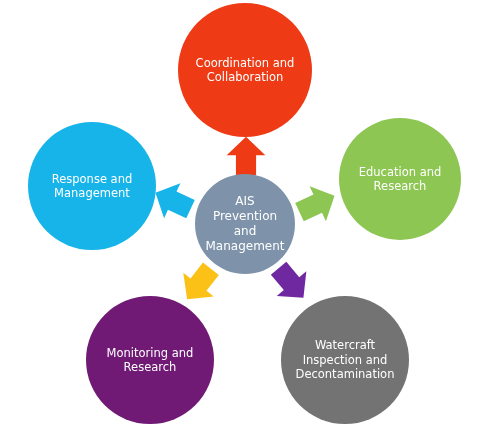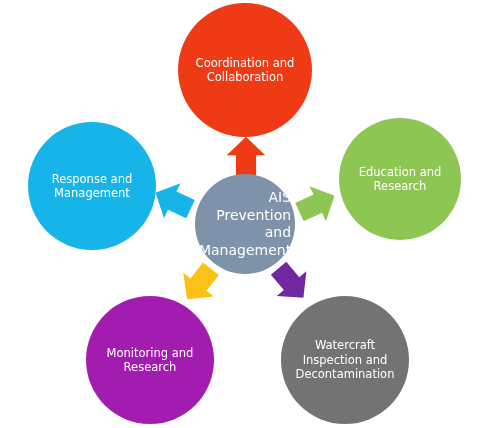--- a/index.html
+++ b/index.html
@@ -29,22 +29,21 @@
     line-height: 1.25;
     -webkit-font-smoothing: antialiased;
   }
   .node .node-label {
     display: block;
     padding: 0 8px;
     white-space: pre-line;
     font-weight: 400;
   }
   .node-hub {
-    font-size: 14px;
-    text-align: right;
+    font-size: 12px;
   }
   .node-spoke {
     font-size: 11.5px;
   }
   .arrow {
     position: absolute;
     width: 42px;
     height: 42px;
     overflow: visible;
   }
@@ -69,21 +68,21 @@
     <span class="node-label">Education and
 Research</span>
   </div>
 
   <div class="node node-spoke" id="spoke-2" style="left: 281px; top: 296px; width: 128px; height: 128px; background: #737373; color: rgb(255, 255, 255);">
     <span class="node-label">Watercraft
 Inspection and
 Decontamination</span>
   </div>
 
-  <div class="node node-spoke" id="spoke-3" style="left: 86px; top: 296px; width: 128px; height: 128px; background: #a21caf; color: rgb(255, 255, 255);">
+  <div class="node node-spoke" id="spoke-3" style="left: 86px; top: 296px; width: 128px; height: 128px; background: #701a75; color: rgb(255, 255, 255);">
     <span class="node-label">Monitoring and
 Research</span>
   </div>
 
   <div class="node node-spoke" id="spoke-4" style="left: 28px; top: 122px; width: 128px; height: 128px; background: rgb(23, 180, 233); color: rgb(255, 255, 255); text-align: center;">
     <span class="node-label">Response and
 Management</span>
   </div>
 
   <div class="arrow" id="arrow-0" style="left: 225px; top: 135px; transform: rotate(0deg);">

